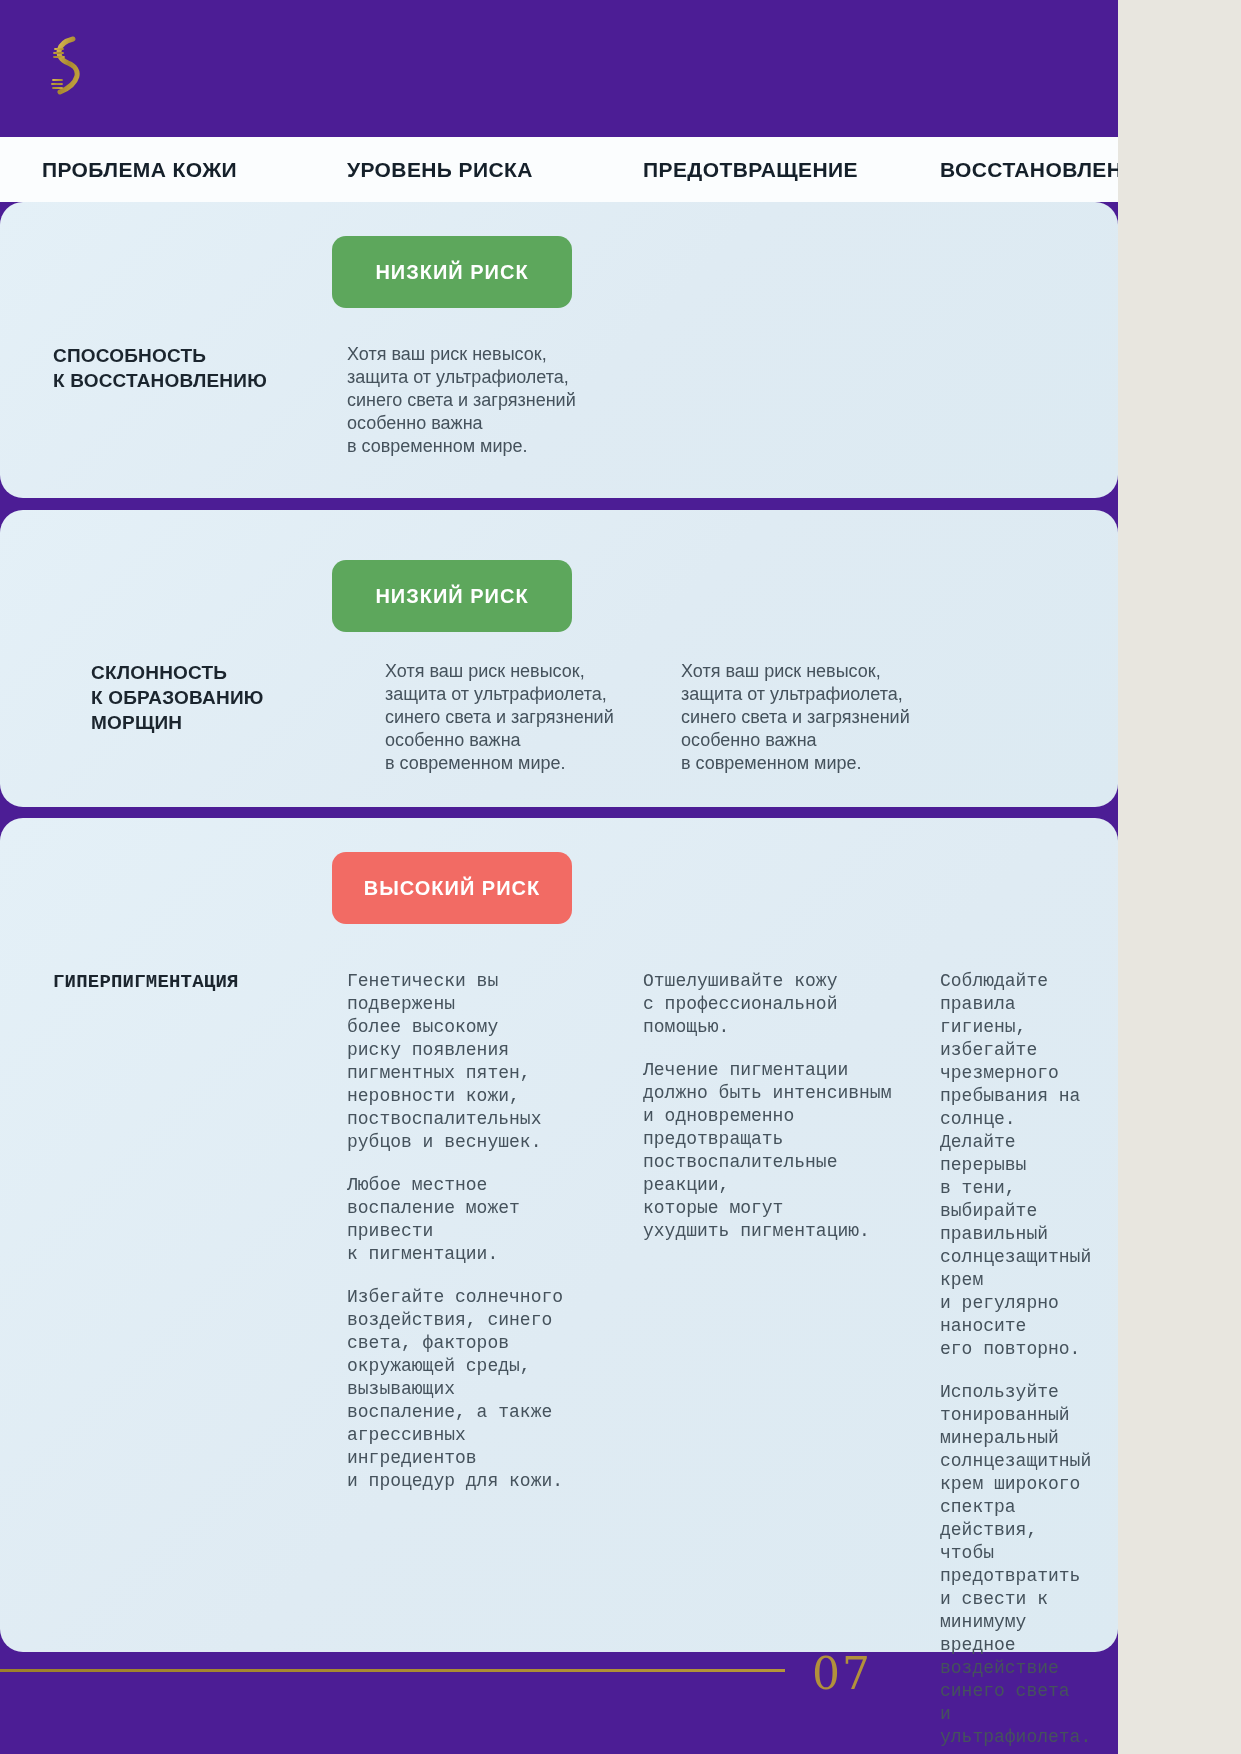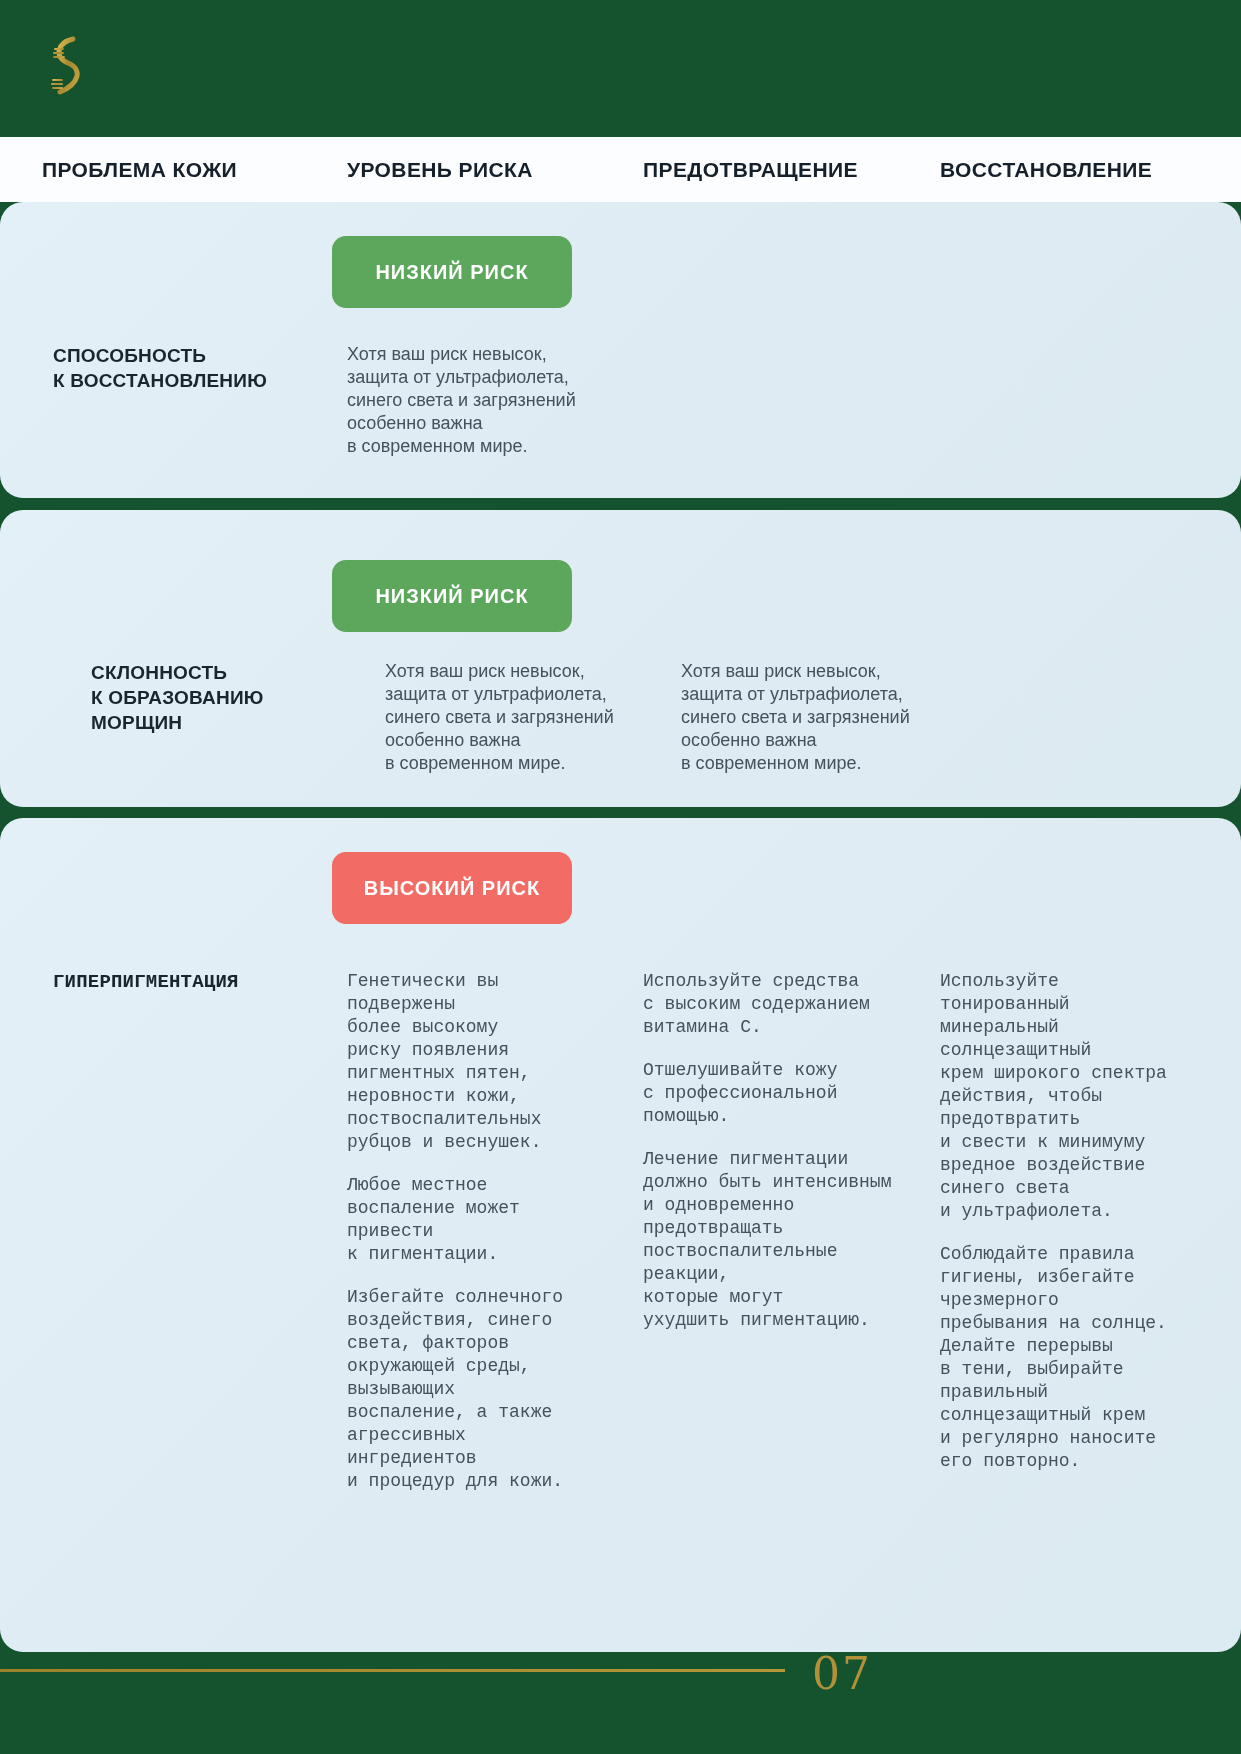--- a/index.html
+++ b/index.html
@@ -1,19 +1,19 @@
 <!DOCTYPE html>
 <html><head>
 <meta charset="utf-8">
 <style>
   html,body{margin:0;padding:0;background:#e8e6df;}
   .page{
     position:relative;
-    width:1241px;height:1754px;
-    background:#14532d;
+    width:1118px;height:1754px;
+    background:#4c1d95;
     font-family:"Liberation Sans",sans-serif;
     overflow:hidden;
   }
   *{box-sizing:border-box;}
 
   
   .topbar{height:137px;position:relative;}
   .logo{position:absolute;left:48px;top:36px;}
 
   
@@ -172,57 +172,54 @@
 воздействия, синего
 света, факторов
 окружающей среды,
 вызывающих
 воспаление, а также
 агрессивных
 ингредиентов
 и процедур для кожи.</p>
         </div>
       <div class="cell">
-          <p>Используйте средства
-с высоким содержанием
-витамина C.</p>
           <p>Отшелушивайте кожу
 с профессиональной
 помощью.</p>
           <p>Лечение пигментации
 должно быть интенсивным
 и одновременно
 предотвращать
 поствоспалительные
 реакции,
 которые могут
 ухудшить пигментацию.</p>
         </div>
       <div class="cell">
+          <p>Соблюдайте правила
+гигиены, избегайте
+чрезмерного
+пребывания на солнце.
+Делайте перерывы
+в тени, выбирайте
+правильный
+солнцезащитный крем
+и регулярно наносите
+его повторно.</p>
           <p>Используйте
 тонированный
 минеральный
 солнцезащитный
 крем широкого спектра
 действия, чтобы
 предотвратить
 и свести к минимуму
 вредное воздействие
 синего света
 и ультрафиолета.</p>
-          <p>Соблюдайте правила
-гигиены, избегайте
-чрезмерного
-пребывания на солнце.
-Делайте перерывы
-в тени, выбирайте
-правильный
-солнцезащитный крем
-и регулярно наносите
-его повторно.</p>
         </div>
     </div>
   </section>
 
   <div class="footer">
     <div class="gold-line"></div>
     <div class="page-num">07</div>
   </div>
 
 </div>

